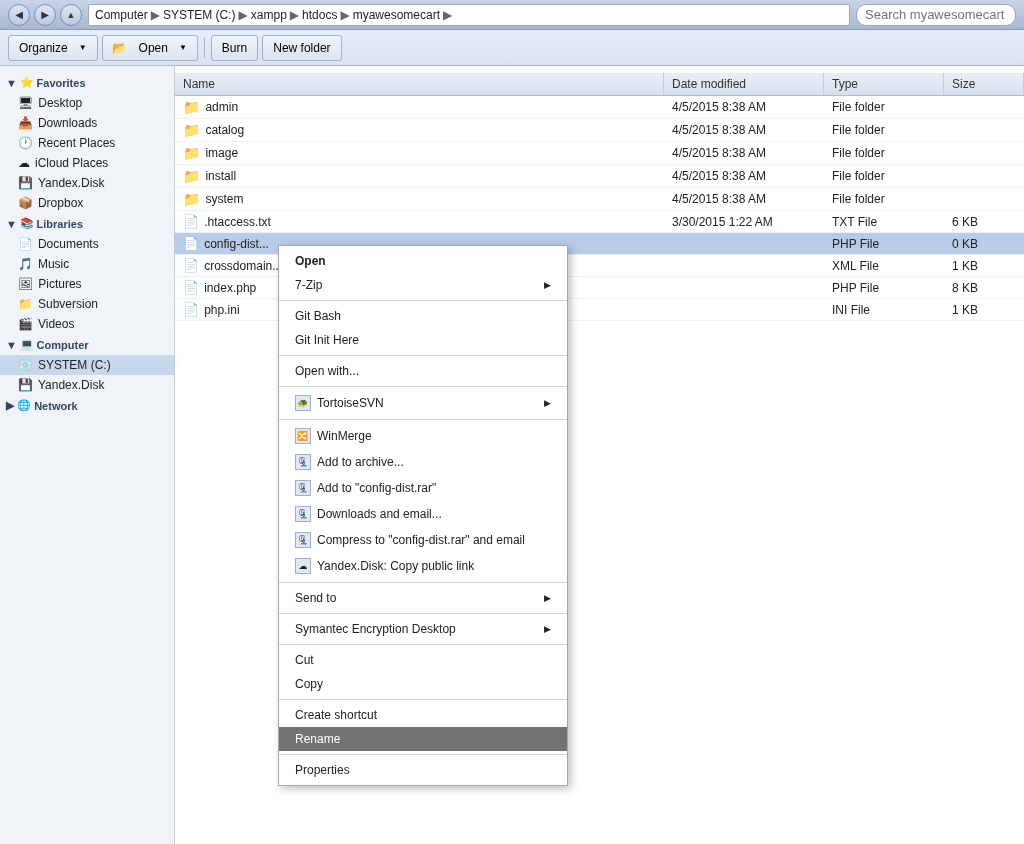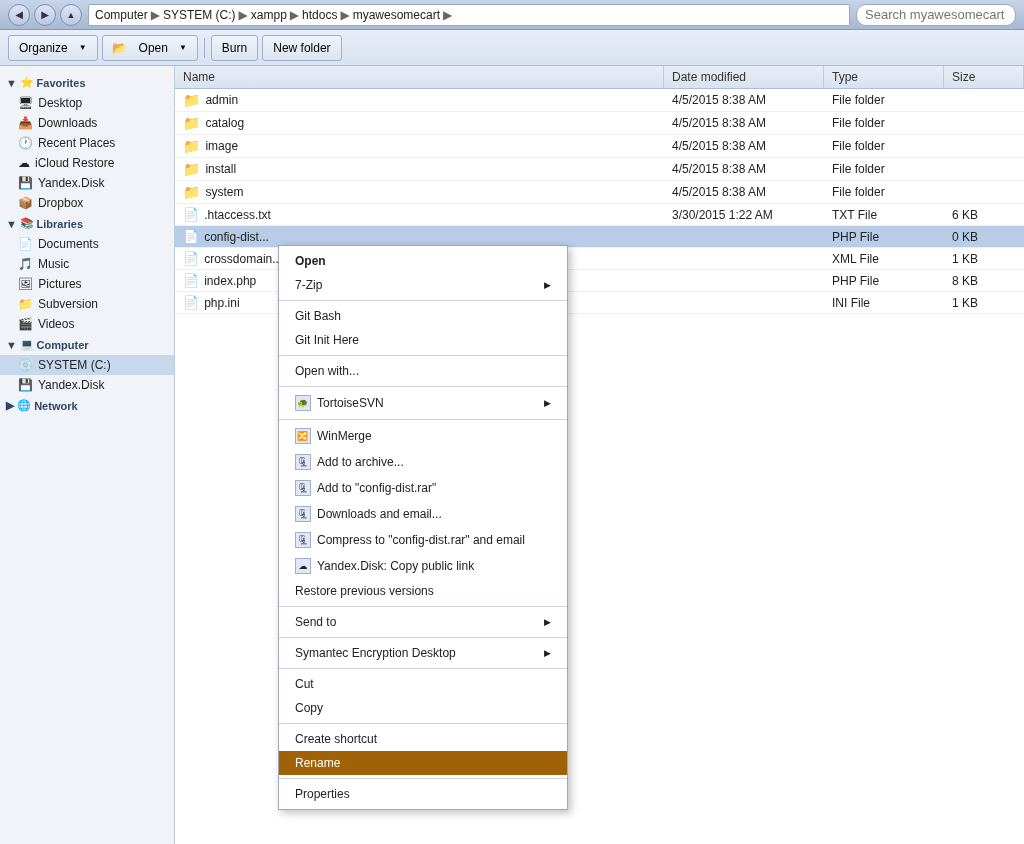--- a/index.html
+++ b/index.html
@@ -131,20 +131,21 @@
       flex: 1;
       background: white;
       overflow-y: auto;
     }
     .file-list-header {
       display: grid;
       grid-template-columns: 1fr 160px 120px 80px;
       background: linear-gradient(to bottom, #e8eef8, #d8e2ee);
       border-bottom: 1px solid #b0bcd0;
       padding: 0;
+      margin-top: 7px;
     }
     .file-list-header-cell {
       padding: 4px 8px;
       font-size: 12px;
       font-weight: normal;
       color: #333;
       border-right: 1px solid #c0ccd8;
       cursor: pointer;
     }
     .file-row {
@@ -183,21 +184,21 @@
     }
     .ctx-item {
       padding: 5px 16px;
       font-size: 12px;
       color: #222;
       cursor: pointer;
       display: flex;
       align-items: center;
       justify-content: space-between;
     }
-    .ctx-item.highlighted { background: #a16207; color: white; }
+    .ctx-item.highlighted { background: #737373; color: white; }
     .ctx-item.bold { font-weight: bold; }
     .ctx-separator { height: 1px; background: #d0d4dc; margin: 3px 0; }
     .ctx-item-left { display: flex; align-items: center; gap: 6px; }
     .ctx-arrow { font-size: 9px; }
     .ctx-icon-img {
       width: 16px;
       height: 16px;
       background: #e0e8f8;
       border: 1px solid #a0b0c8;
       display: flex; align-items: center; justify-content: center;
@@ -262,21 +263,21 @@
     <div class="sidebar-item">
       <span>📥</span>
       <span>Downloads</span>
     </div>
     <div class="sidebar-item">
       <span>🕐</span>
       <span>Recent Places</span>
     </div>
     <div class="sidebar-item">
       <span>☁</span>
-      <span>iCloud Restore</span>
+      <span>iCloud Places</span>
     </div>
     <div class="sidebar-item">
       <span>💾</span>
       <span>Yandex.Disk</span>
     </div>
     <div class="sidebar-item">
       <span>📦</span>
       <span>Dropbox</span>
     </div>
 
@@ -455,23 +456,20 @@
       <span class="ctx-icon-img">🗜</span>
       <span>Compress to "config-dist.rar" and email</span>
     </span>
   </div>
   <div class="ctx-item">
     <span class="ctx-item-left">
       <span class="ctx-icon-img">☁</span>
       <span>Yandex.Disk: Copy public link</span>
     </span>
   </div>
-  <div class="ctx-item">
-    <span>Restore previous versions</span>
-  </div>
   <div class="ctx-separator"></div>
   <div class="ctx-item">
     <span>Send to</span>
     <span class="ctx-arrow">▶</span>
   </div>
   <div class="ctx-separator"></div>
   <div class="ctx-item">
     <span>Symantec Encryption Desktop</span>
     <span class="ctx-arrow">▶</span>
   </div>

